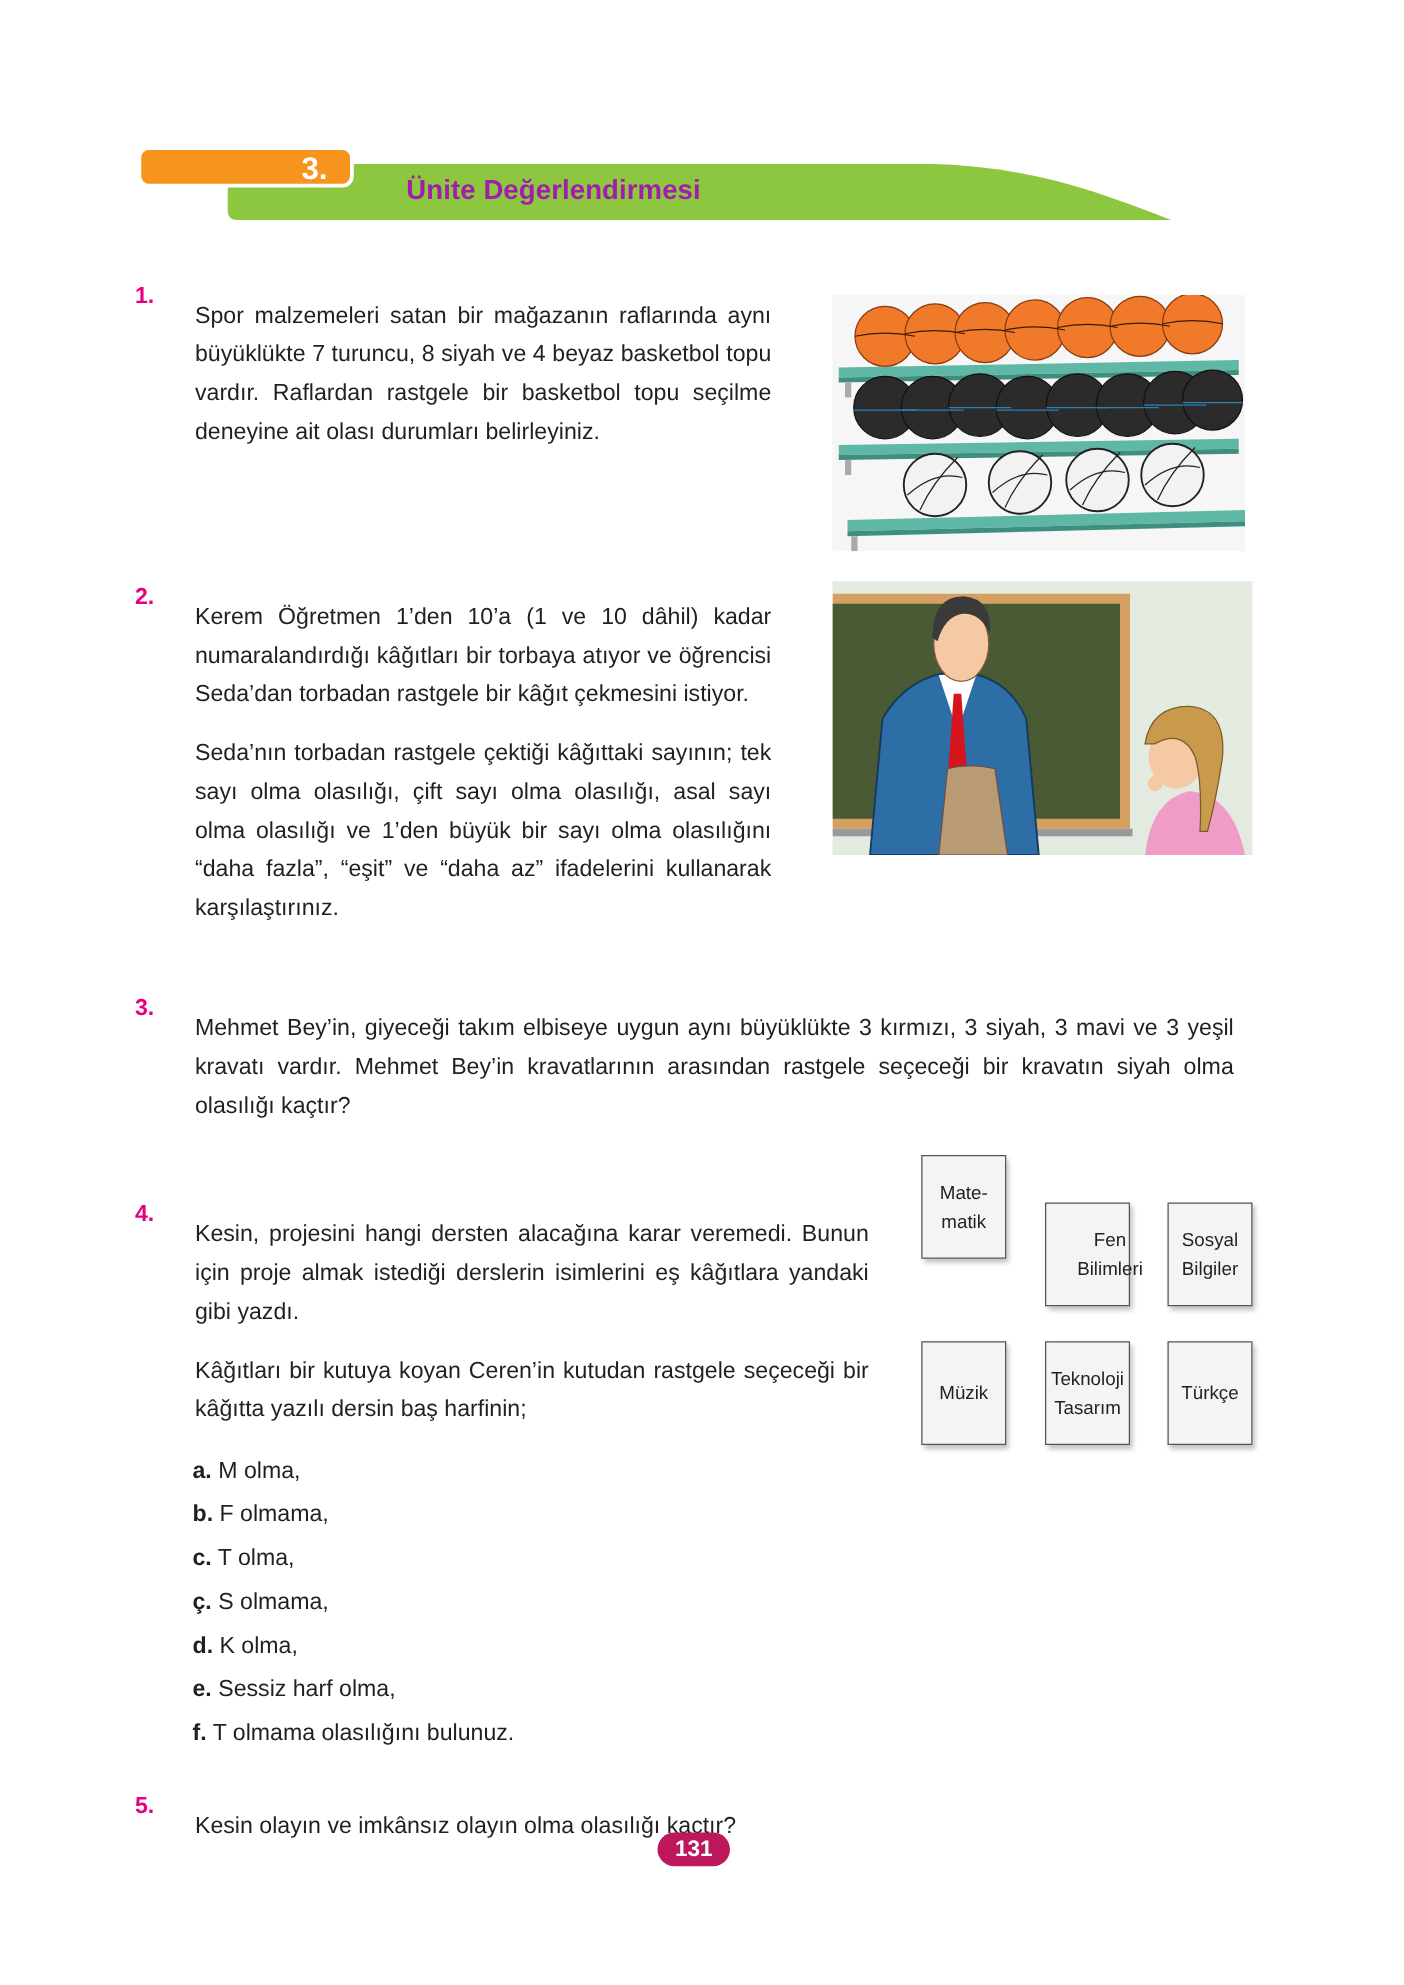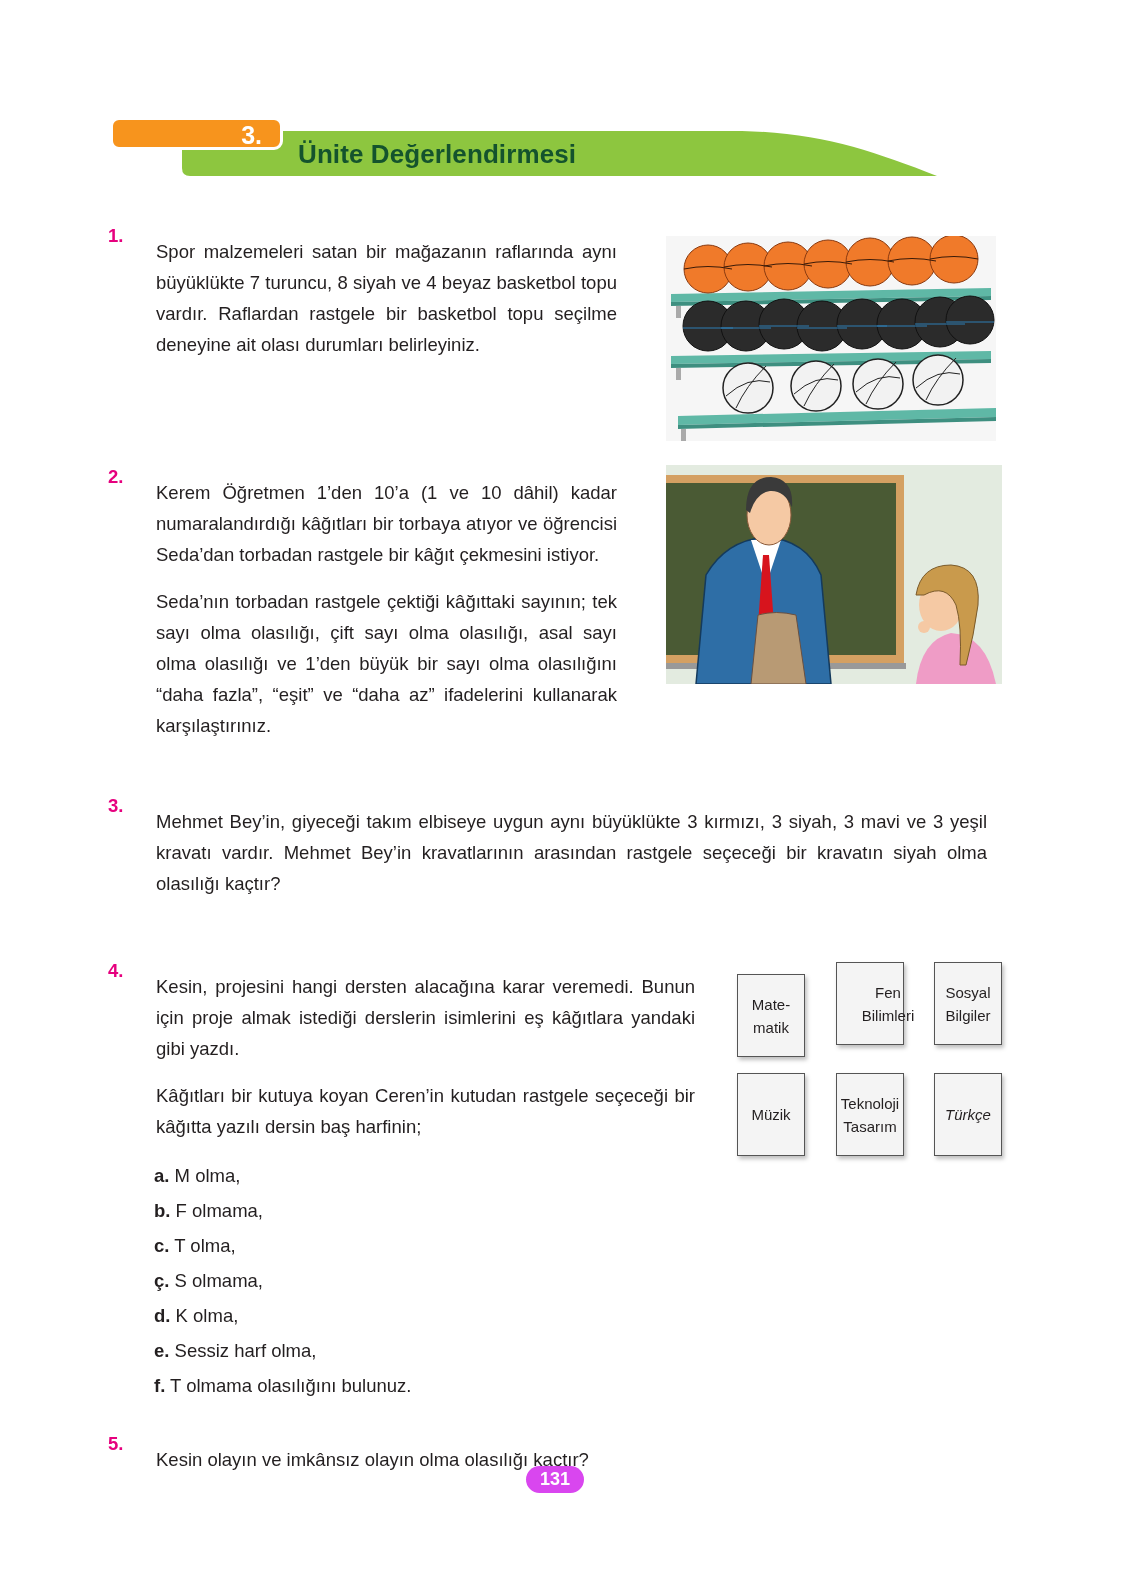--- a/index.html
+++ b/index.html
@@ -4,40 +4,40 @@
 <style>
   * { box-sizing: border-box; margin: 0; padding: 0; }
   html, body { width: 1123px; height: 1588px; background: #ffffff; }
   body { position: relative; font-family: "Liberation Sans", sans-serif; color: #231f20; overflow: hidden; }
 
   
   .hdr-green { position: absolute; left: 182px; top: 131px; width: 755px; height: 45px; }
   .hdr-green svg { display: block; }
   .hdr-orange { position: absolute; left: 110px; top: 117px; width: 173px; height: 33px; background: #f7941d; border-radius: 9px; border: 3px solid #ffffff; box-shadow: 0 0 0 0 #fff; }
   .hdr-num { position: absolute; right: 18px; top: 1px; color: #fff; font-weight: bold; font-size: 25px; }
-  .hdr-title { position: absolute; left: 298px; top: 139px; color: #14532d; font-weight: bold; font-size: 26px; letter-spacing: 0.1px; }
+  .hdr-title { position: absolute; left: 325px; top: 139px; color: #a21caf; font-weight: bold; font-size: 22px; letter-spacing: 0.1px; }
 
   
   .q { position: absolute; font-size: 18.5px; line-height: 31px; }
   .qnum { position: absolute; left: 0; top: 0; color: #e6007e; font-weight: bold; }
   .qtext { margin-left: 32px; text-align: justify; }
   .qtext p { margin: 16px; }
   .qtext p + p { margin-top: 5px; }
 
   .opts { margin-left: 46px; margin-top: 14px; }
   .opt { height: 35px; line-height: 35px; }
   .opt b { font-weight: bold; }
 
   
   .illus { position: absolute; }
 
   
   .card { position: absolute; width: 68px; height: 83px; background: #f4f4f4; border: 1px solid #555; box-shadow: 2px 3px 4px rgba(0,0,0,0.25); display: flex; flex-direction: column; align-items: center; justify-content: center; text-align: center; font-size: 15px; line-height: 23px; color: #231f20; }
 
-  .page-badge { position: absolute; left: 526px; top: 1466px; width: 58px; height: 27px; background: #d946ef; border-radius: 14px; color: #fff; font-weight: bold; font-size: 18px; text-align: center; line-height: 27px; }
+  .page-badge { position: absolute; left: 526px; top: 1466px; width: 58px; height: 27px; background: #be185d; border-radius: 14px; color: #fff; font-weight: bold; font-size: 18px; text-align: center; line-height: 27px; }
 </style>
 </head>
 <body>
 
 <div class="hdr-green">
   <svg width="755" height="45" viewBox="0 0 755 45">
     <path d="M8 0 H560 C640 2 690 20 755 45 H8 Q0 45 0 37 V8 Q0 0 8 0 Z" fill="#8dc63f"></path>
   </svg>
 </div>
 <div class="hdr-orange">
@@ -169,40 +169,40 @@
     <div class="opt"><b>a.</b><span> M olma,</span></div>
     <div class="opt"><b>b.</b><span> F olmama,</span></div>
     <div class="opt"><b>c.</b><span> T olma,</span></div>
     <div class="opt"><b>ç.</b><span> S olmama,</span></div>
     <div class="opt"><b>d.</b><span> K olma,</span></div>
     <div class="opt"><b>e.</b><span> Sessiz harf olma,</span></div>
     <div class="opt"><b>f.</b><span> T olmama olasılığını bulunuz.</span></div>
   </div>
 </div>
 
-<div class="card" style="left:737px; top:974px;">
+<div class="card" style="left:737px; top:924px;">
   <span>Mate-</span>
     <span>matik</span>
 </div>
 <div class="card" style="left:836px; top:962px;padding-left:36px;">
   <span>Fen</span>
     <span>Bilimleri</span>
 </div>
 <div class="card" style="left:934px; top:962px;">
   <span>Sosyal</span>
     <span>Bilgiler</span>
 </div>
 <div class="card" style="left:737px; top:1073px;">
   <span>Müzik</span>
 </div>
 <div class="card" style="left:836px; top:1073px;">
   <span>Teknoloji</span>
     <span>Tasarım</span>
 </div>
-<div class="card" style="left:934px; top:1073px;font-style:italic;">
+<div class="card" style="left:934px; top:1073px;">
   <span>Türkçe</span>
 </div>
 
 <div class="q" style="left:108px; top:1428px; width:700px;">
   <span class="qnum">5.</span>
   <div class="qtext" style="text-align:left;">
     <p>Kesin olayın ve imkânsız olayın olma olasılığı kaçtır?</p>
   </div>
 </div>
 

